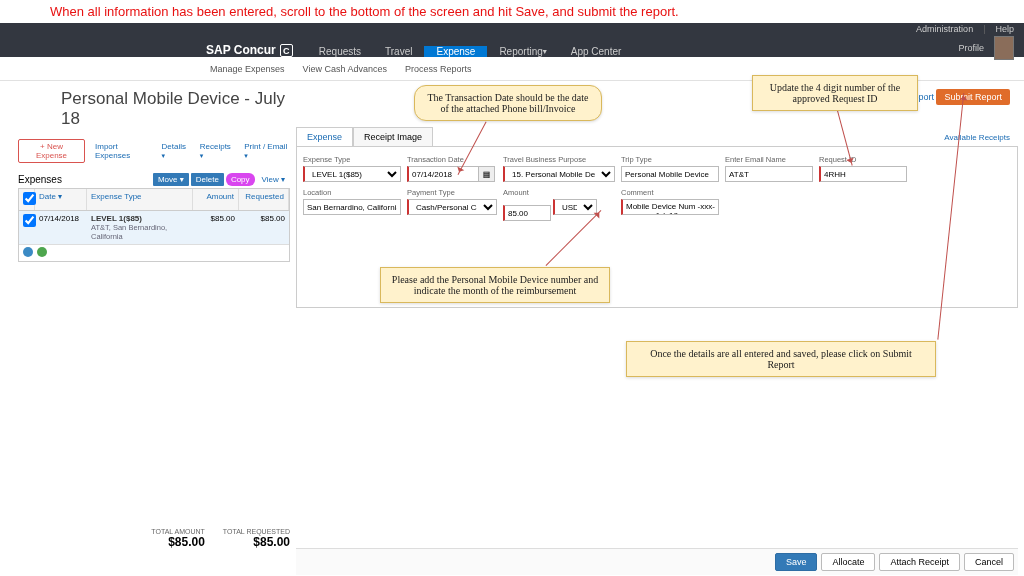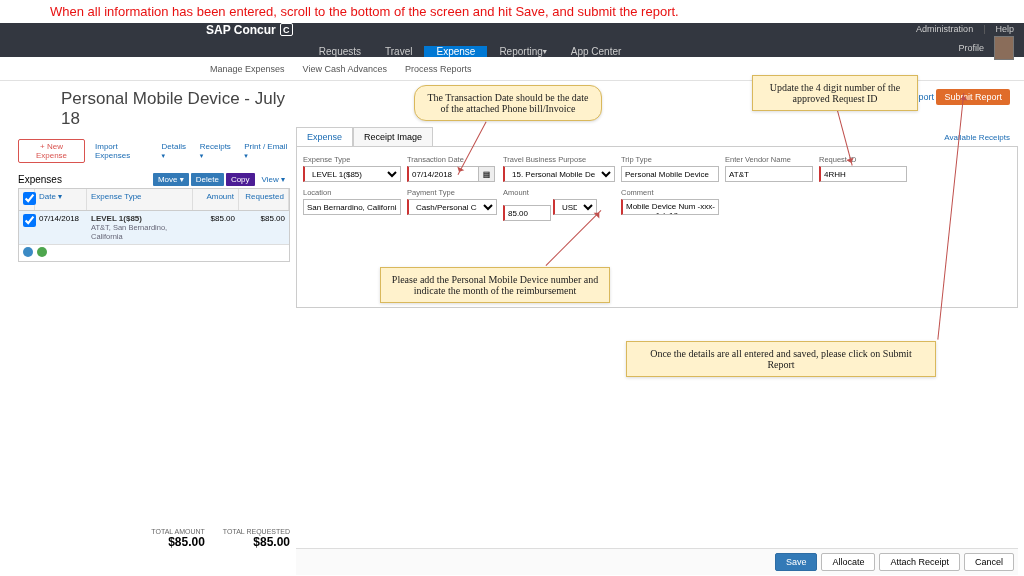--- a/index.html
+++ b/index.html
@@ -1,40 +1,40 @@
 <!DOCTYPE html>
 <html><head>
 <meta charset="utf-8">
 <style>
   * { box-sizing: border-box; margin: 0; padding: 0; font-family: Arial, sans-serif; }
   html, body { width: 1024px; height: 576px; overflow: hidden; background: #fff; }
   .instruction { color: #e81111; font-size: 13px; padding: 4px 0 4px 50px; font-weight: 400; }
   .topbar { background: #333740; height: 34px; display: flex; align-items: stretch; color: #fff; font-size: 10px; position: relative; }
-  .brand { display: flex; align-items: flex-start; gap: 4px; font-weight: bold; font-size: 12px; padding: 0 14px 0 206px; }
+  .brand { display: flex; align-items: flex-end; gap: 4px; font-weight: bold; font-size: 12px; padding: 0 14px 0 206px; }
   .brand .c { display:inline-flex;align-items:center;justify-content:center;border:1px solid #fff;width:13px;height:13px;font-size:9px;border-radius:2px;}
   .nav { display: flex; align-items: flex-end; }
   .nav a { display: flex; align-items: center; padding: 0 12px; color: #ccc; text-decoration: none; font-size: 10px; cursor: pointer; }
   .nav a.active { background: #0078d4; color: #fff; }
   .nav .caret::after { content: " ▾"; font-size: 8px; }
   .topright { position: absolute; right: 10px; top: 0; display: flex; flex-direction: column; align-items: flex-end; font-size: 9px; color: #ccc; }
   .topright .row { display: flex; gap: 10px; align-items: center; padding: 1px 0; }
   .topright .avatar { width: 20px; height: 24px; background:#8a6d5a; border:1px solid #777;}
   .subnav { background: #fff; border-bottom: 1px solid #e1e1e1; height: 24px; display: flex; align-items: center; font-size: 9px; padding-left: 210px; gap: 18px; color: #555; }
   .subnav span { cursor: pointer; }
   .page { position: relative; height: calc(576px - 22px - 34px - 24px); }
   .left { position: absolute; left: 18px; top: 8px; width: 272px; }
   .title { font-size: 17px; font-weight: 300; color: #444; margin-bottom: 10px; margin-left: 43px; }
   .lefttools { display: flex; align-items: center; gap: 10px; font-size: 8px; margin-bottom: 10px; }
   .btn-new { border: 1px solid #d9534f; color: #d9534f; background:#fff; padding: 2px 6px; font-size: 8px; cursor: pointer; border-radius: 2px; }
   .lefttools a { color: #1a6bb3; cursor: pointer; }
   .lefttools .caret::after { content: " ▾"; font-size: 7px; color:#1a6bb3;}
   .exp-head { display:flex; justify-content:space-between; align-items:center; font-size:10px; margin-top:6px;}
   .exp-head .btns { display:flex; gap:2px; }
   .mini { font-size:8px; padding:2px 5px; color:#fff; border:none; cursor:pointer; border-radius:1px;}
-  .m-move{background:#337ab7;} .m-del{background:#337ab7;} .m-copy{background:#4c1d95;}
+  .m-move{background:#337ab7;} .m-del{background:#337ab7;} .m-copy{background:#d946ef;border-radius:6px;}
   .m-view{background:#fff;color:#1a6bb3;border:none;}
   .grid { border:1px solid #ccc; border-top:none; font-size:8px; margin-top:2px;}
   .gridhead { display:flex; background:#f5f5f5; border-top:1px solid #ccc; border-bottom:1px solid #ccc;}
   .gridhead div { padding:3px 4px; color:#1a6bb3; border-right:1px solid #ddd;}
   .gh-ck{width:16px;} .gh-date{width:52px;} .gh-type{flex:1;} .gh-amt{width:46px;text-align:right;} .gh-req{width:50px;text-align:right;border-right:none;}
   .gridrow { display:flex; background:#eaf3fb; border-bottom:1px solid #ddd;}
   .gridrow div { padding:3px 4px; }
   .gridrow .gh-ck input{margin:0;}
   .gridrow .gh-type{font-weight:bold;color:#333;}
   .gridrow .sub{font-weight:normal;color:#667; font-size:7.5px; display:block;}
@@ -176,21 +176,21 @@
         </div>
         <div class="fld req" style="width:112px">
           <label>Travel Business Purpose</label>
           <select class="inp combo"><option>15. Personal Mobile Device</option></select>
         </div>
         <div class="fld" style="width:98px">
           <label>Trip Type</label>
           <input class="inp" value="Personal Mobile Device" style="">
         </div>
         <div class="fld" style="width:88px">
-          <label>Enter Vendor Name</label>
+          <label>Enter Email Name</label>
           <input class="inp" value="AT&amp;T" style="">
         </div>
         <div class="fld req" style="width:88px">
           <label>Request ID</label>
           <input class="inp" value="4RHH" style="">
         </div>
       </div>
       <div class="frow">
         <div class="fld" style="width:98px">
           <label>Location</label>

